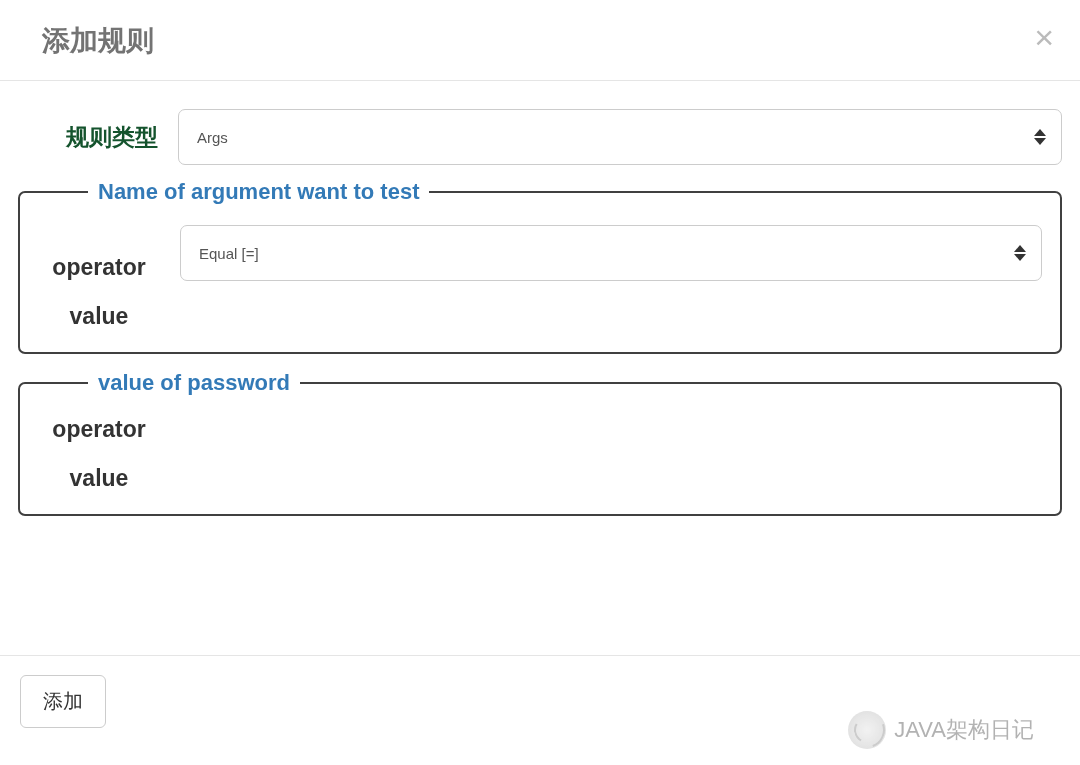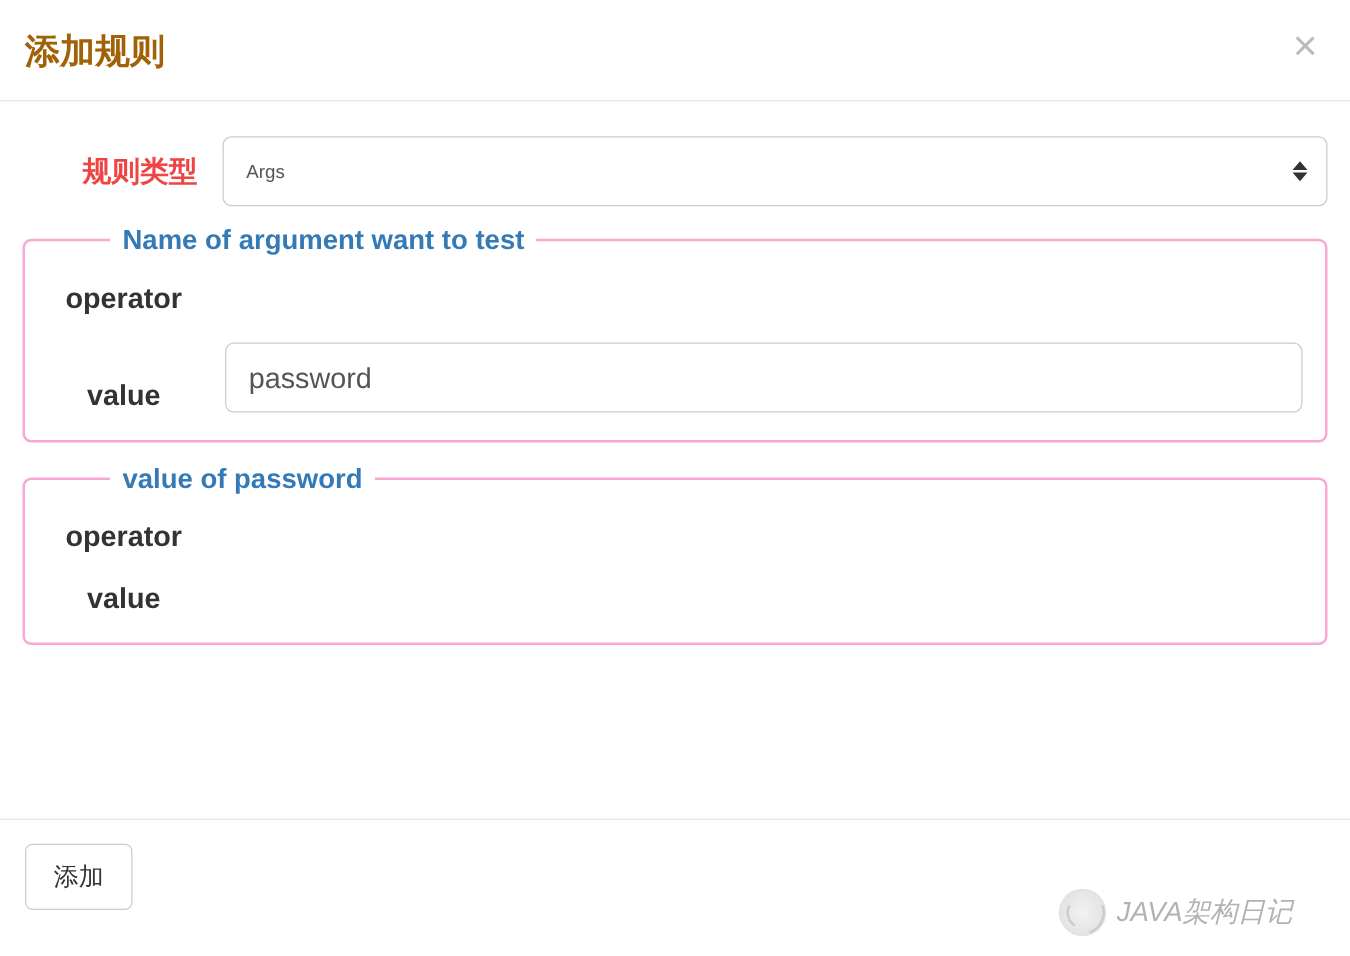--- a/index.html
+++ b/index.html
@@ -13,21 +13,22 @@
       overflow: hidden;
     }
     .modal-header {
       padding: 22px 30px 20px 20px;
       position: relative;
       border-bottom: 1px solid #e5e5e5;
     }
     .modal-title {
       font-size: 28px;
       font-weight: 600;
-      color: #a16207;
+      color: #737373;
+      margin-left: 22px;
     }
     .close-btn {
       position: absolute;
       right: 26px;
       top: 20px;
       font-size: 34px;
       line-height: 1;
       color: #bbb;
       cursor: pointer;
       font-weight: 400;
@@ -41,21 +42,21 @@
       align-items: center;
       margin-bottom: 14px;
     }
     .form-label {
       width: 160px;
       flex-shrink: 0;
       text-align: right;
       padding-right: 20px;
       font-size: 23px;
       font-weight: 700;
-      color: #ef4444;
+      color: #14532d;
     }
     .select-wrap, .input-wrap {
       flex: 1;
       position: relative;
     }
     .select-control {
       width: 100%;
       height: 56px;
       border: 1px solid #ccc;
       border-radius: 7px;
@@ -94,21 +95,21 @@
       padding: 0 18px;
       font-size: 23px;
       color: #555;
       outline: none;
     }
     .text-input.focused {
       border: 1px solid #6fb3e0;
       box-shadow: 0 0 0 4px rgba(102, 175, 233, 0.35);
     }
     fieldset.group {
-      border: 2px solid #f9a8d4;
+      border: 2px solid #404040;
       border-radius: 7px;
       padding: 20px 18px 22px 18px;
       margin: 14px 0 16px 0;
       margin-left: 0;
     }
     fieldset.group legend {
       padding: 0 10px;
       margin-left: 50px;
       font-size: 22px;
       font-weight: 700;
@@ -153,21 +154,20 @@
       position: absolute;
       right: 46px;
       bottom: 16px;
       display: flex;
       align-items: center;
       gap: 8px;
       color: #999;
       font-size: 22px;
       pointer-events: none;
       opacity: 0.75;
-      font-style: italic;
     }
     .wm-icon {
       width: 38px;
       height: 38px;
       border-radius: 50%;
       position: relative;
       background: radial-gradient(circle at 50% 50%, #eee 0, #ddd 60%, #ccc 100%);
       display: flex;
       align-items: center;
       justify-content: center;
@@ -208,27 +208,31 @@
         <div class="arrow-down"></div>
       </div>
     </div>
   </div>
 
   <fieldset class="group">
     <legend>Name of argument want to test</legend>
 
     <div class="fieldset-row">
       <div class="fieldset-label">operator</div>
+      <div class="select-wrap">
+        <div class="select-control">Equal [=]</div>
+        <div class="select-arrows">
+          <div class="arrow-up"></div>
+          <div class="arrow-down"></div>
+        </div>
+      </div>
     </div>
 
     <div class="fieldset-row">
       <div class="fieldset-label">value</div>
-      <div class="input-wrap">
-        <input type="text" class="text-input" value="password" style="">
-      </div>
     </div>
   </fieldset>
 
   <fieldset class="group">
     <legend>value of password</legend>
 
     <div class="fieldset-row">
       <div class="fieldset-label">operator</div>
     </div>
 

